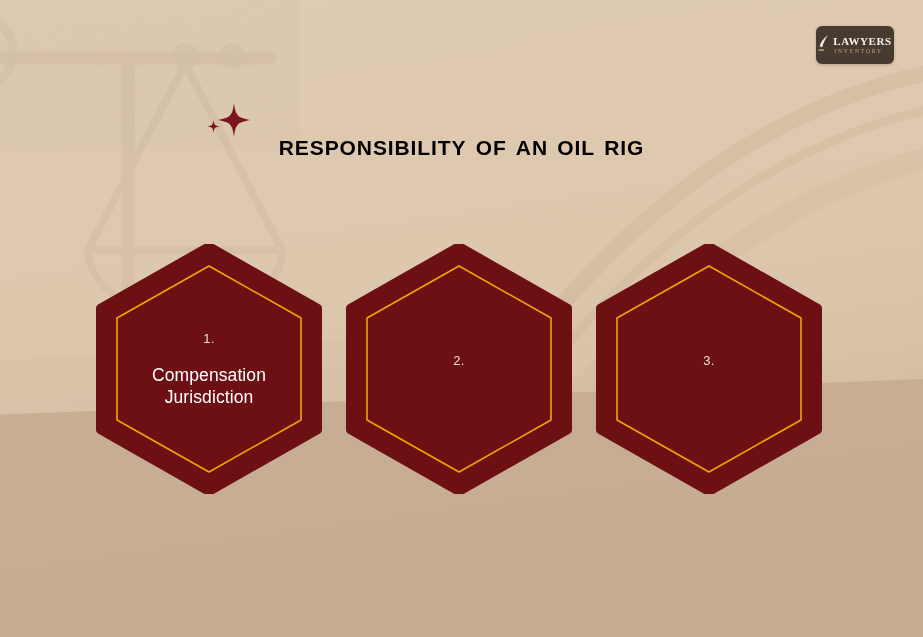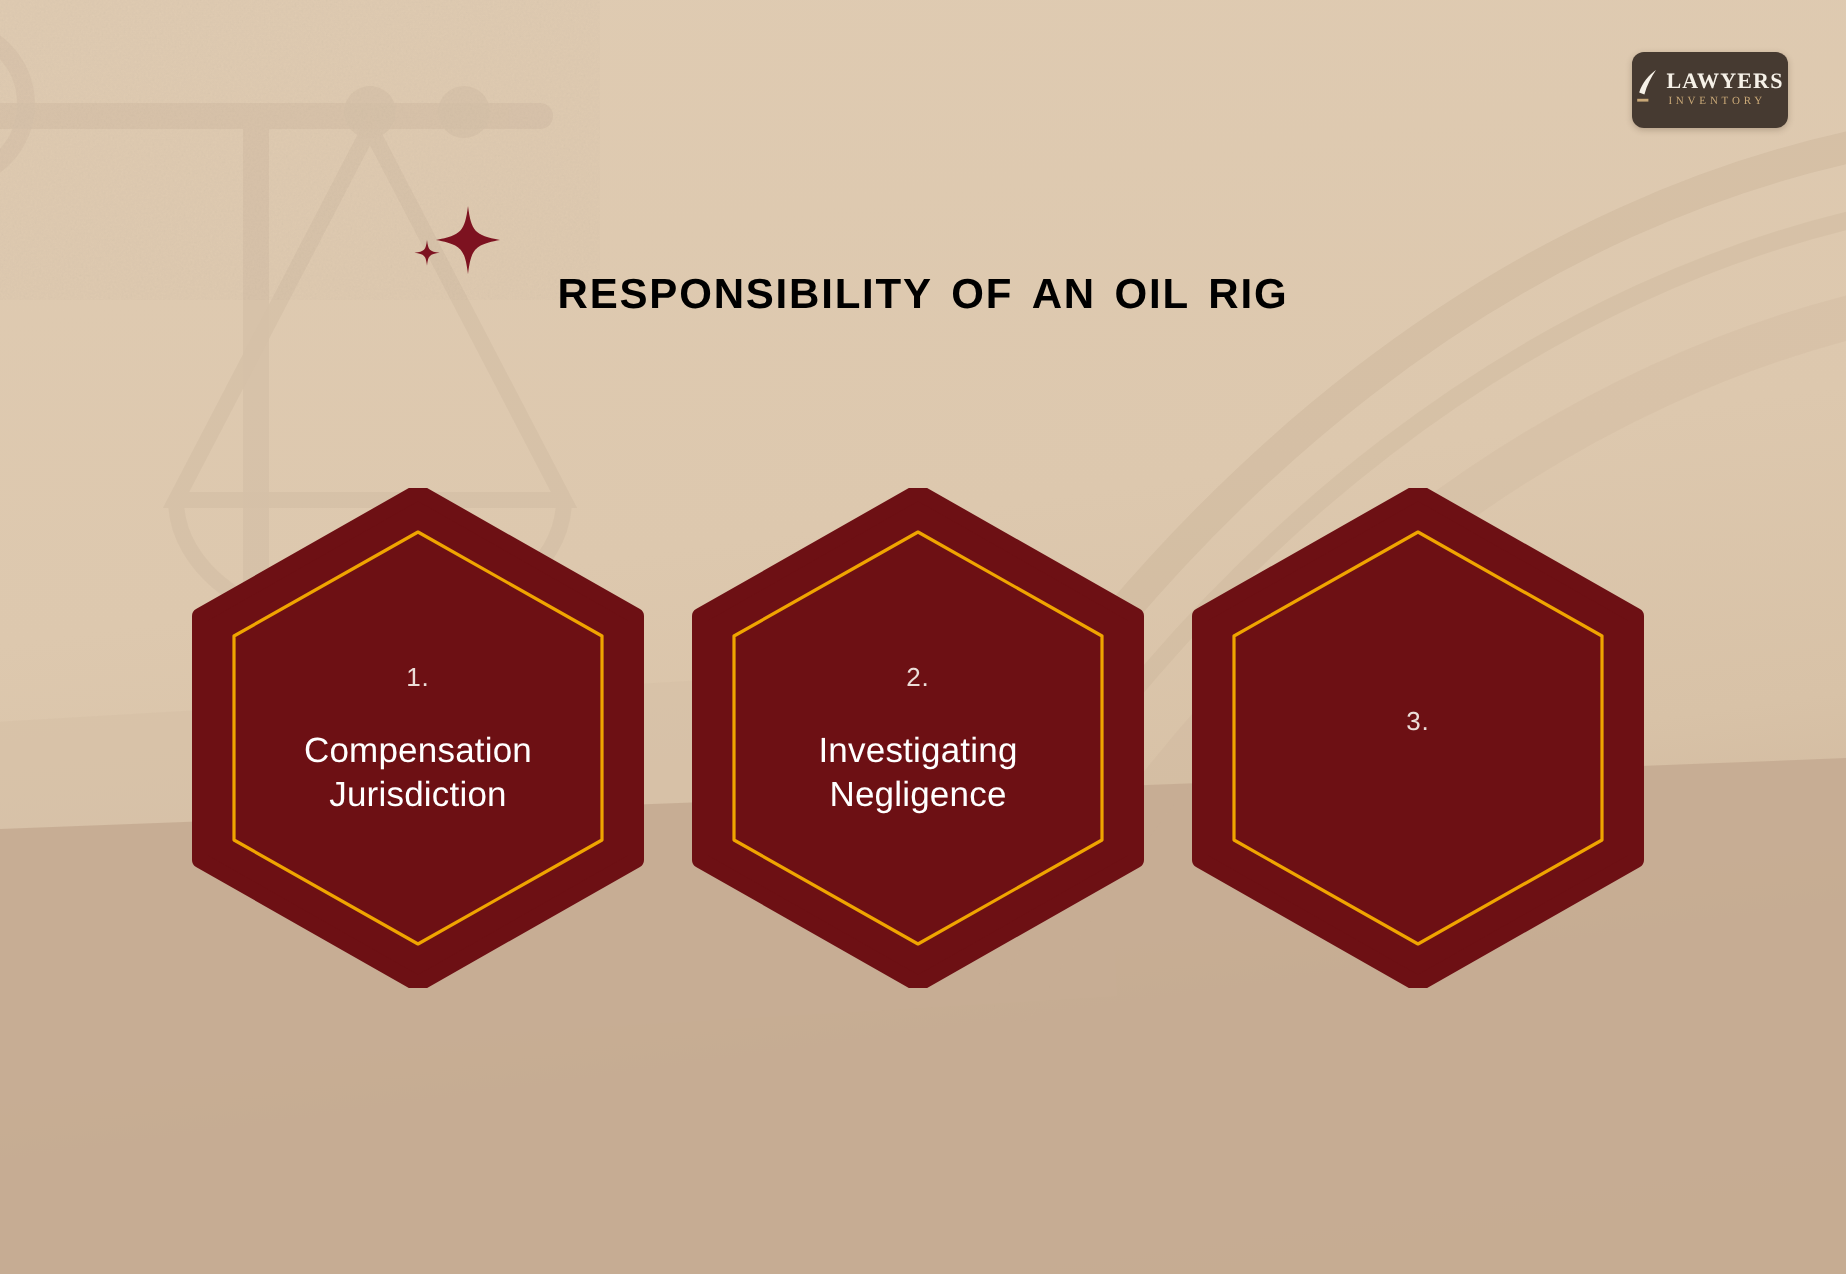--- a/index.html
+++ b/index.html
@@ -262,22 +262,20 @@
       </div>
     </div>
 
     <div class="hex hex-2">
       <svg viewBox="0 0 226 250">
         <path d="M113 2 L222 64 L222 186 L113 248 L4 186 L4 64 Z" fill="#6d1014" stroke="#6d1014" stroke-width="8" stroke-linejoin="round"></path>
         <path d="M113 22 L205 74 L205 176 L113 228 L21 176 L21 74 Z" fill="none" stroke="#f0a500" stroke-width="1.6" stroke-linejoin="round"></path>
       </svg>
       <div class="hex-content">
         <div class="hex-num">2.</div>
-        <div class="hex-label">Investigating
-Negligence</div>
       </div>
     </div>
 
     <div class="hex hex-3">
       <svg viewBox="0 0 226 250">
         <path d="M113 2 L222 64 L222 186 L113 248 L4 186 L4 64 Z" fill="#6d1014" stroke="#6d1014" stroke-width="8" stroke-linejoin="round"></path>
         <path d="M113 22 L205 74 L205 176 L113 228 L21 176 L21 74 Z" fill="none" stroke="#f0a500" stroke-width="1.6" stroke-linejoin="round"></path>
       </svg>
       <div class="hex-content">
         <div class="hex-num">3.</div>

